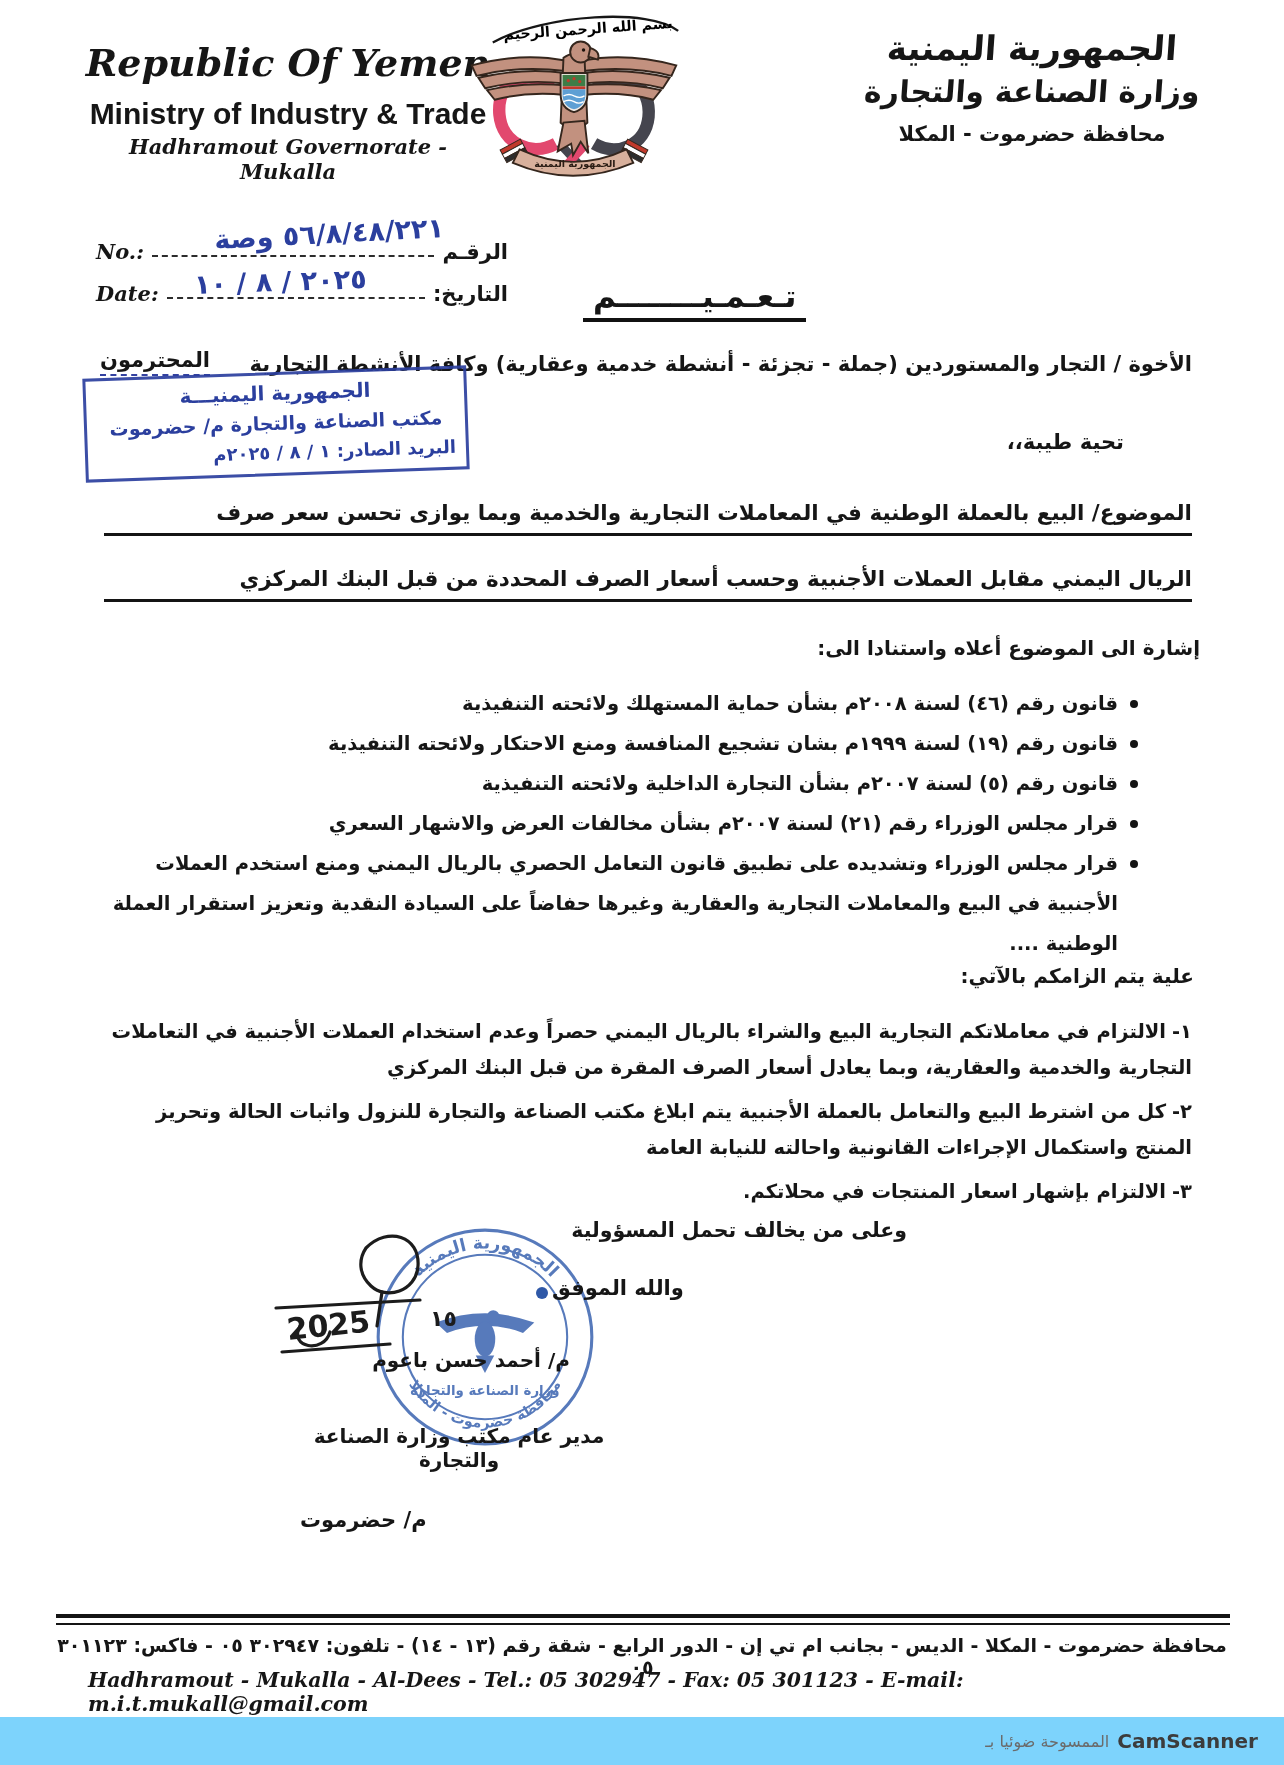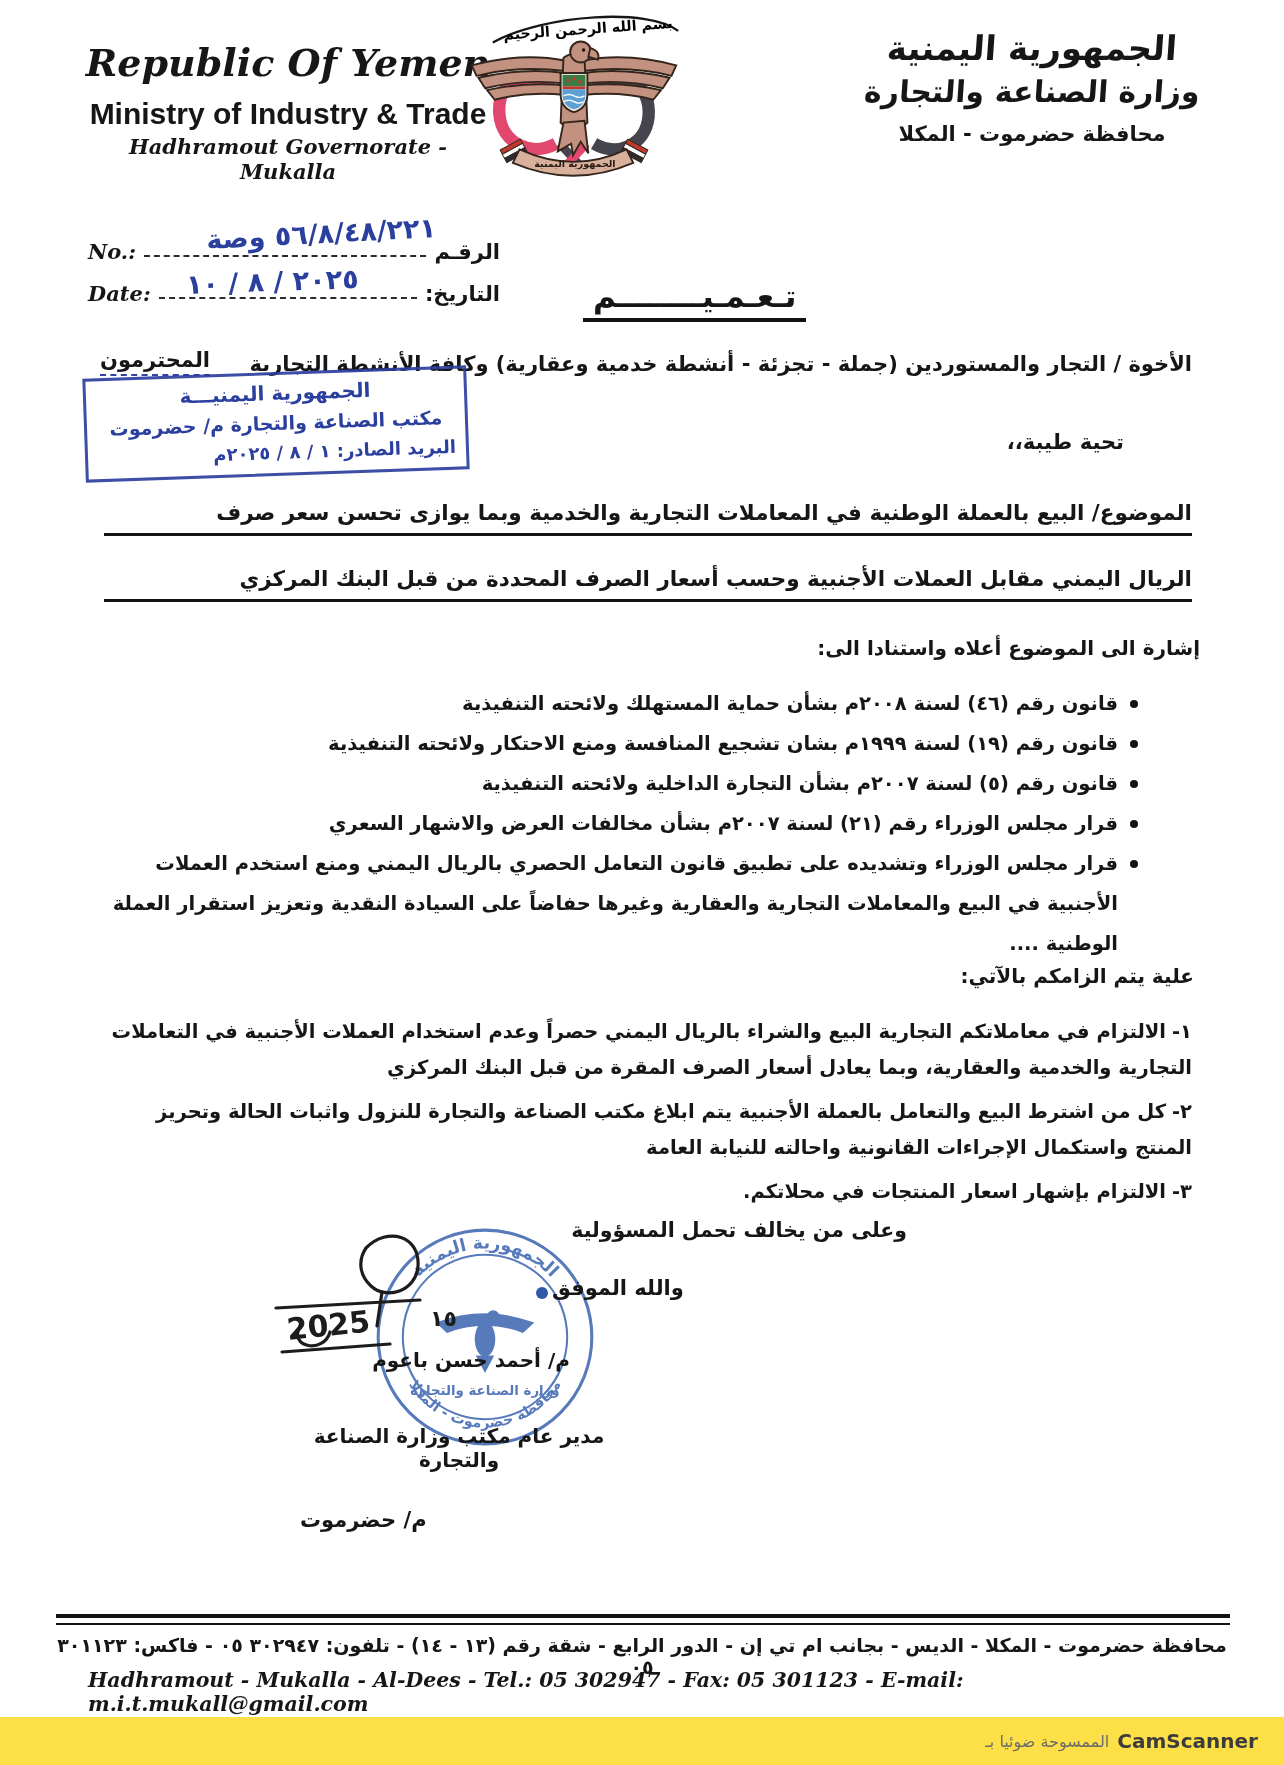--- a/index.html
+++ b/index.html
@@ -12,21 +12,21 @@
   .hdr-en{position:absolute; left:78px; top:40px; width:420px; text-align:center;}
   .hdr-en .country{font-family:"DejaVu Serif", serif; font-style:italic; font-weight:bold; font-size:38px; line-height:46px;}
   .hdr-en .ministry{font-family:"Liberation Sans","DejaVu Sans",sans-serif; font-weight:bold; font-size:30px; line-height:40px; margin-top:8px;}
   .hdr-en .gov{font-family:"DejaVu Serif", serif; font-style:italic; font-weight:bold; font-size:21px; }
   .emblem{position:absolute; left:460px; top:8px; width:228px; height:172px;}
   .hdr-ar{position:absolute; right:62px; top:26px; width:380px; text-align:center; direction:rtl;}
   .hdr-ar .country{font-weight:bold; font-size:34px; line-height:44px; transform:skewX(-4deg);}
   .hdr-ar .ministry{font-weight:bold; font-size:30px; line-height:40px; transform:skewX(-4deg); margin-top:2px;}
   .hdr-ar .gov{font-weight:bold; font-size:21px; margin-top:10px;}
   
-  .ref{position:absolute; left:88px; top:222px; width:412px;}
+  .ref{position:absolute; left:96px; top:222px; width:412px;}
   .ref-row{position:relative; display:flex; align-items:flex-end; gap:8px; height:42px;}
   .ref-en{font-family:"DejaVu Serif", serif; font-style:italic; font-weight:bold; font-size:21px;}
   .ref-ar{font-weight:bold; font-size:21px; direction:rtl;}
   .ref-line{flex:1; border-bottom:2px dashed #2c2c2c; margin-bottom:7px; height:1px;}
   .hand{position:absolute; color:#2b3f9e; font-weight:bold; direction:rtl; white-space:nowrap;}
   .hand-no{font-size:27px; right:64px; top:-4px; transform:rotate(-3deg);}
   .hand-date{font-size:27px; left:98px; top:2px; transform:rotate(-2deg);}
   
   .doc-title{position:absolute; left:583px; top:278px; font-weight:bold; font-size:31px;
     border-bottom:4px solid #111; padding:0 10px 4px; direction:rtl;}
@@ -69,21 +69,21 @@
   .signer-title{position:absolute; left:298px; top:1424px; width:322px; text-align:center; direction:rtl;
     font-weight:bold; font-size:20px; z-index:6;}
   .signer-loc{position:absolute; left:300px; top:1508px; direction:rtl; font-weight:bold; font-size:21px;}
   
   .footer-rule{position:absolute; left:56px; right:54px; top:1614px; height:5px;
     border-top:4px solid #141414; border-bottom:2px solid #141414;}
   .footer-ar{position:absolute; left:56px; right:56px; top:1634px; direction:rtl; text-align:center;
     font-weight:bold; font-size:19px;}
   .footer-en{position:absolute; left:88px; right:88px; top:1668px; text-align:left;
     font-family:"DejaVu Serif", serif; font-style:italic; font-weight:bold; font-size:20.5px;}
-  .scan-bar{position:absolute; left:0; right:0; bottom:0; height:48px; background:#fde047;
+  .scan-bar{position:absolute; left:0; right:0; bottom:0; height:48px; background:#7dd3fc;
     display:flex; align-items:center; justify-content:flex-end; padding-right:26px; gap:8px; box-sizing:border-box;}
   .scan-bar .ar{color:#6b6b6b; font-size:16px; direction:rtl;}
   .scan-bar .brand{color:#3c3c3c; font-weight:bold; font-size:20px;}
 </style>
 </head>
 <body>
 
 <div class="page">
 
   <div class="hdr-en">

